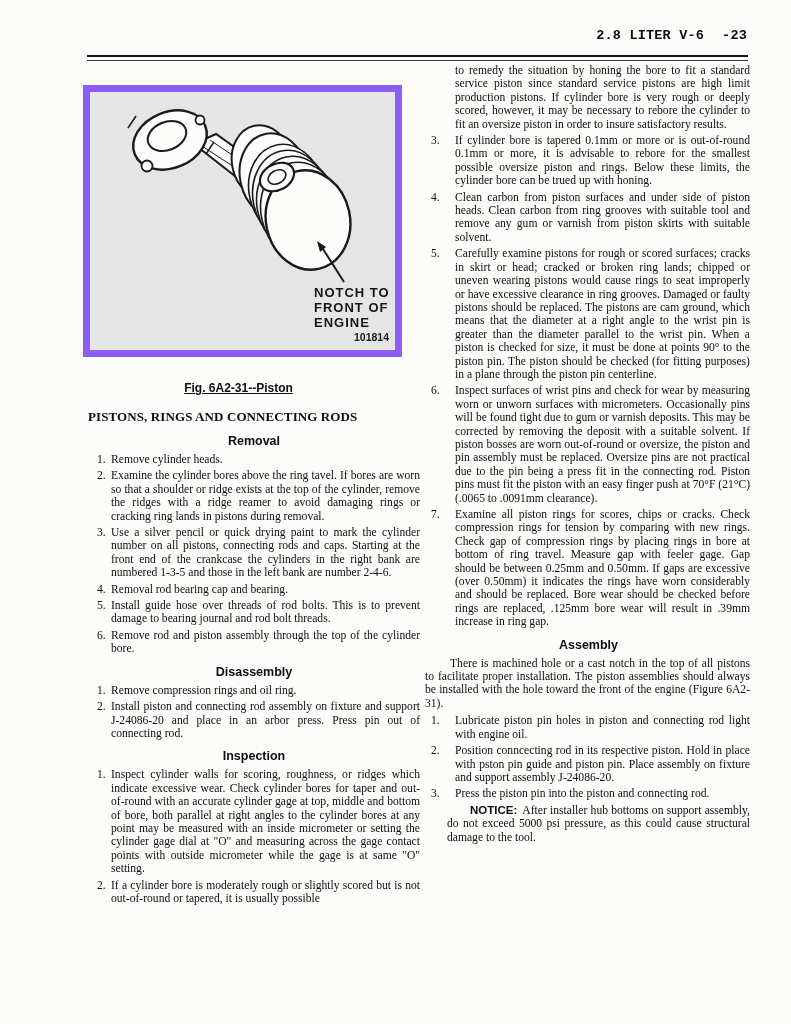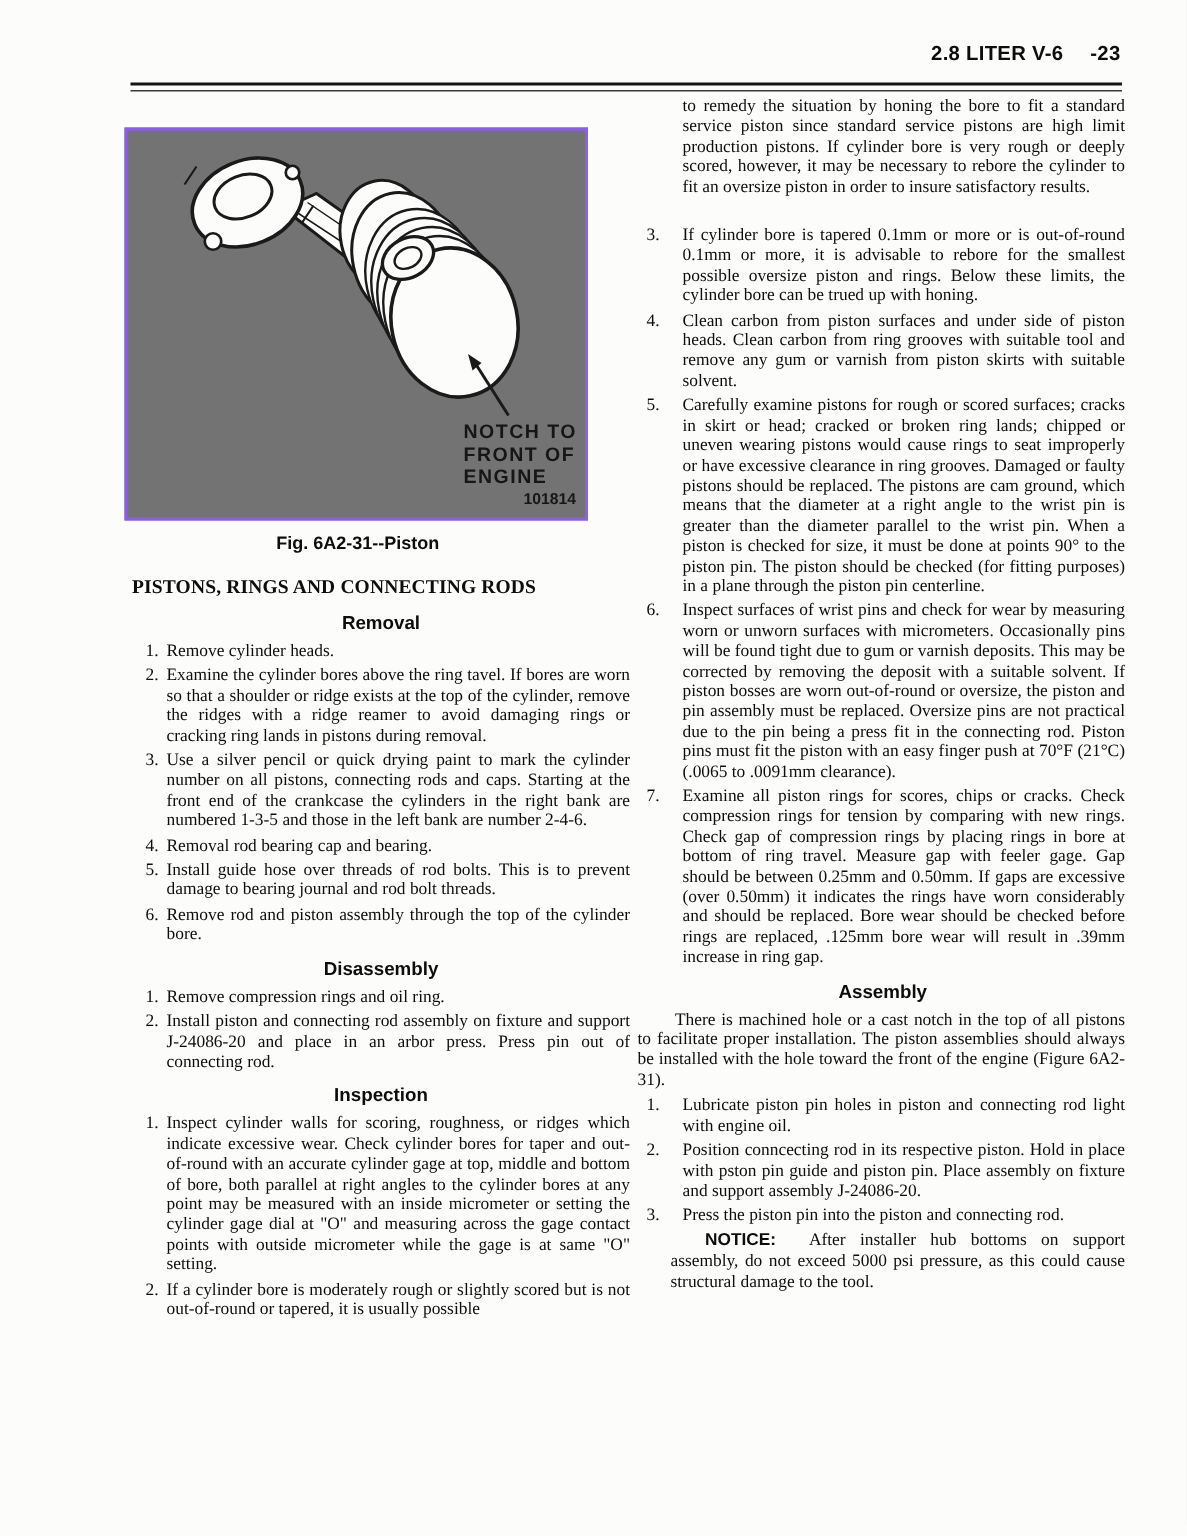--- a/index.html
+++ b/index.html
@@ -10,63 +10,63 @@
     color:#0d0d0d;
     -webkit-font-smoothing:antialiased;
   }
   .page{
     position:relative;width:791px;height:1024px;
     background:#fcfcfa;overflow:hidden;
   }
   
   .hdr{
     position:absolute;top:28px;right:44px;
-    font-family:Liberation Sans, sans-serif;
+    font-family:Liberation Mono, monospace;
     font-weight:bold;font-size:13.5px;letter-spacing:.2px;
     display:flex;gap:18px;justify-content:flex-end;
   }
   .rule{
     position:absolute;top:55px;left:87px;right:43px;
     height:3px;border-top:2px solid #151515;border-bottom:1px solid #3a3a3a;
   }
   
   .col-left{position:absolute;left:86px;top:85px;width:334px;}
   .col-right{position:absolute;left:425px;top:64px;width:325px;}
   
   .figbox{
-    width:305px;height:258px;border:2px solid #8b5cf6;
-    margin-left:-3px;background:#737373;
+    width:305px;height:258px;border:7px solid #8b5cf6;
+    margin-left:-3px;background:#e5e5e5;
   }
   .figcap{
     width:311px;margin-left:-3px;text-align:center;
     font-family:"Liberation Sans", sans-serif;font-weight:bold;
-    font-size:12px;margin-top:8px;
+    font-size:12px;margin-top:24px;text-decoration:underline;
   }
   
   .sect{
     font-family:Liberation Serif, serif;font-weight:bold;
     font-size:13px;letter-spacing:.1px;margin:14px 0 0 2px;
   }
   .sub{
     font-family:"Liberation Sans", sans-serif;font-weight:bold;
     font-size:12.5px;margin:9px 0 5px 2px;text-align:center;
   }
   
   .bodytxt{font-size:11.6px;line-height:13.4px;text-align:justify;}
   .li{position:relative;margin-bottom:3px;}
   .col-left .li{padding-left:25px;}
   .col-left .li .num{position:absolute;left:11px;top:0;}
   .col-right .li{padding-left:30px;}
   .col-right .li .num{position:absolute;left:6px;top:0;}
-  .cont{margin-left:30px;margin-bottom:19px;}
+  .cont{margin-left:30px;margin-bottom:3px;}
   .intro{text-indent:25px;margin:2px 0 4px 0;}
   .notice{margin-left:22px;margin-top:3px;}
   .notice .nlabel{
     font-family:"Liberation Sans", sans-serif;font-weight:bold;
-    font-size:11.5px;margin-right:22px;padding-left:23px;
+    font-size:11.5px;margin-right:5px;padding-left:23px;
   }
   svg text{
     font-family:"Liberation Sans", sans-serif;font-weight:bold;
     fill:#161616;
   }
 </style>
 </head>
 <body>
 
 <div class="page">

